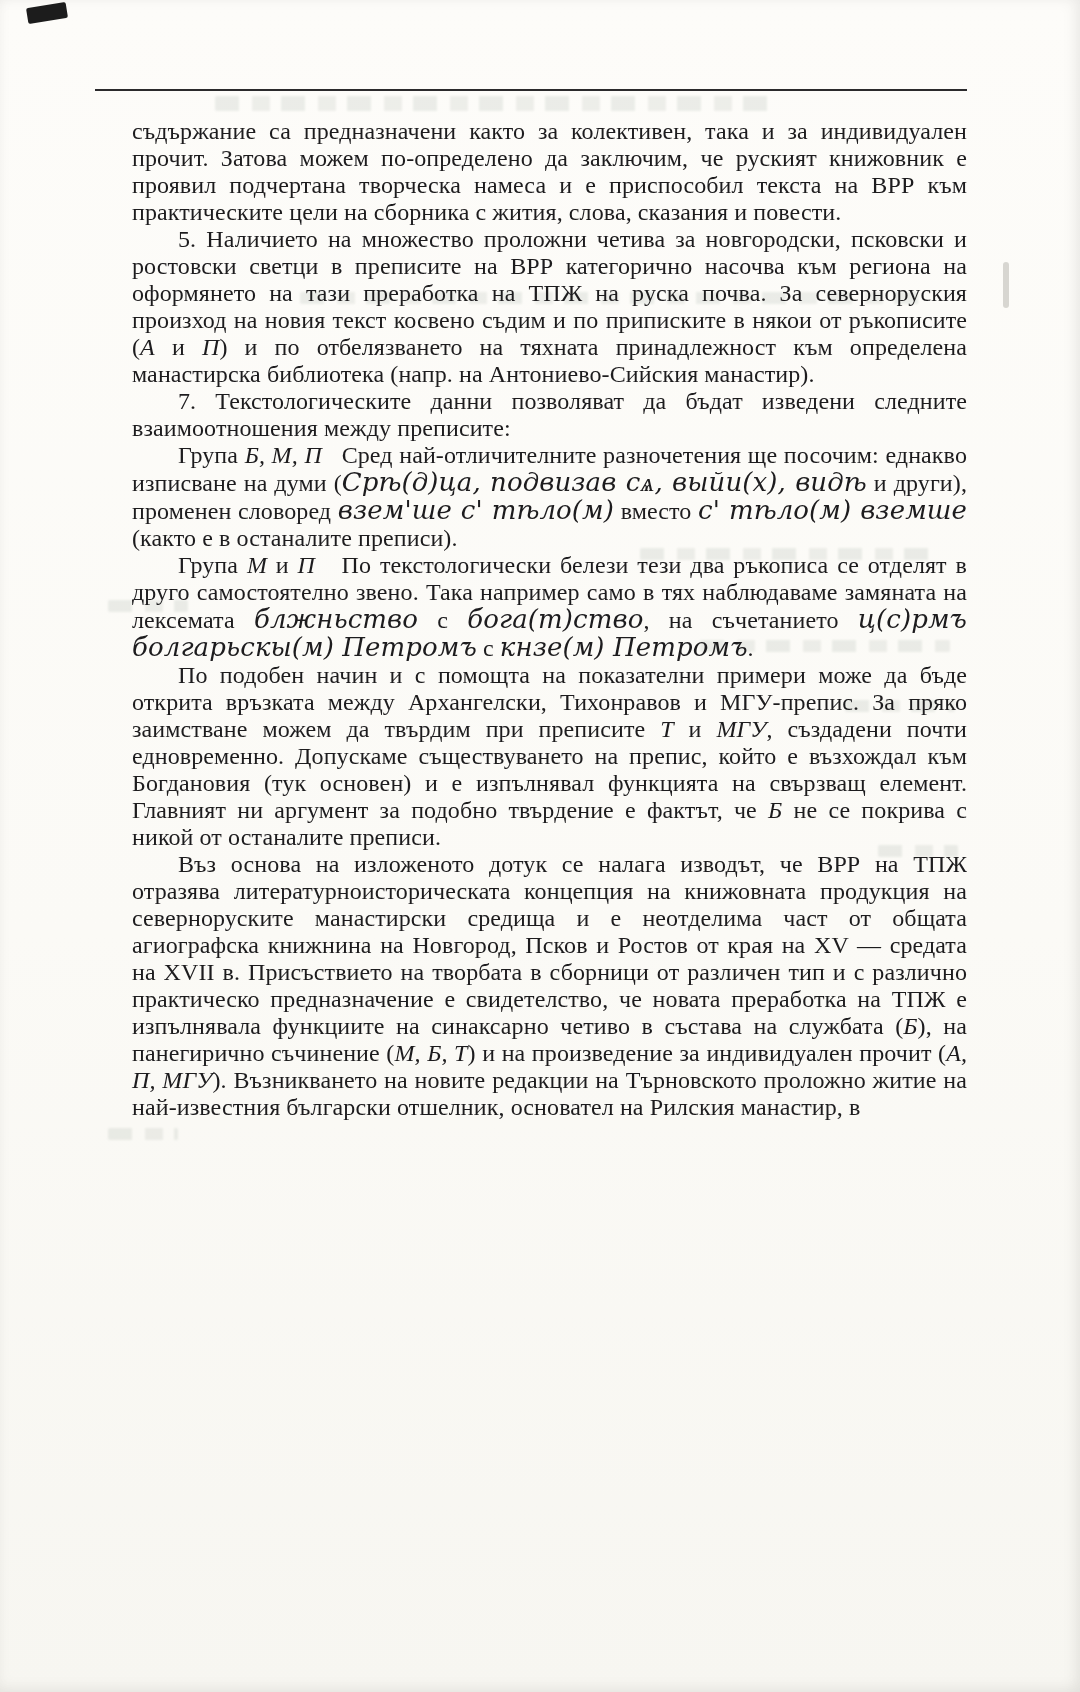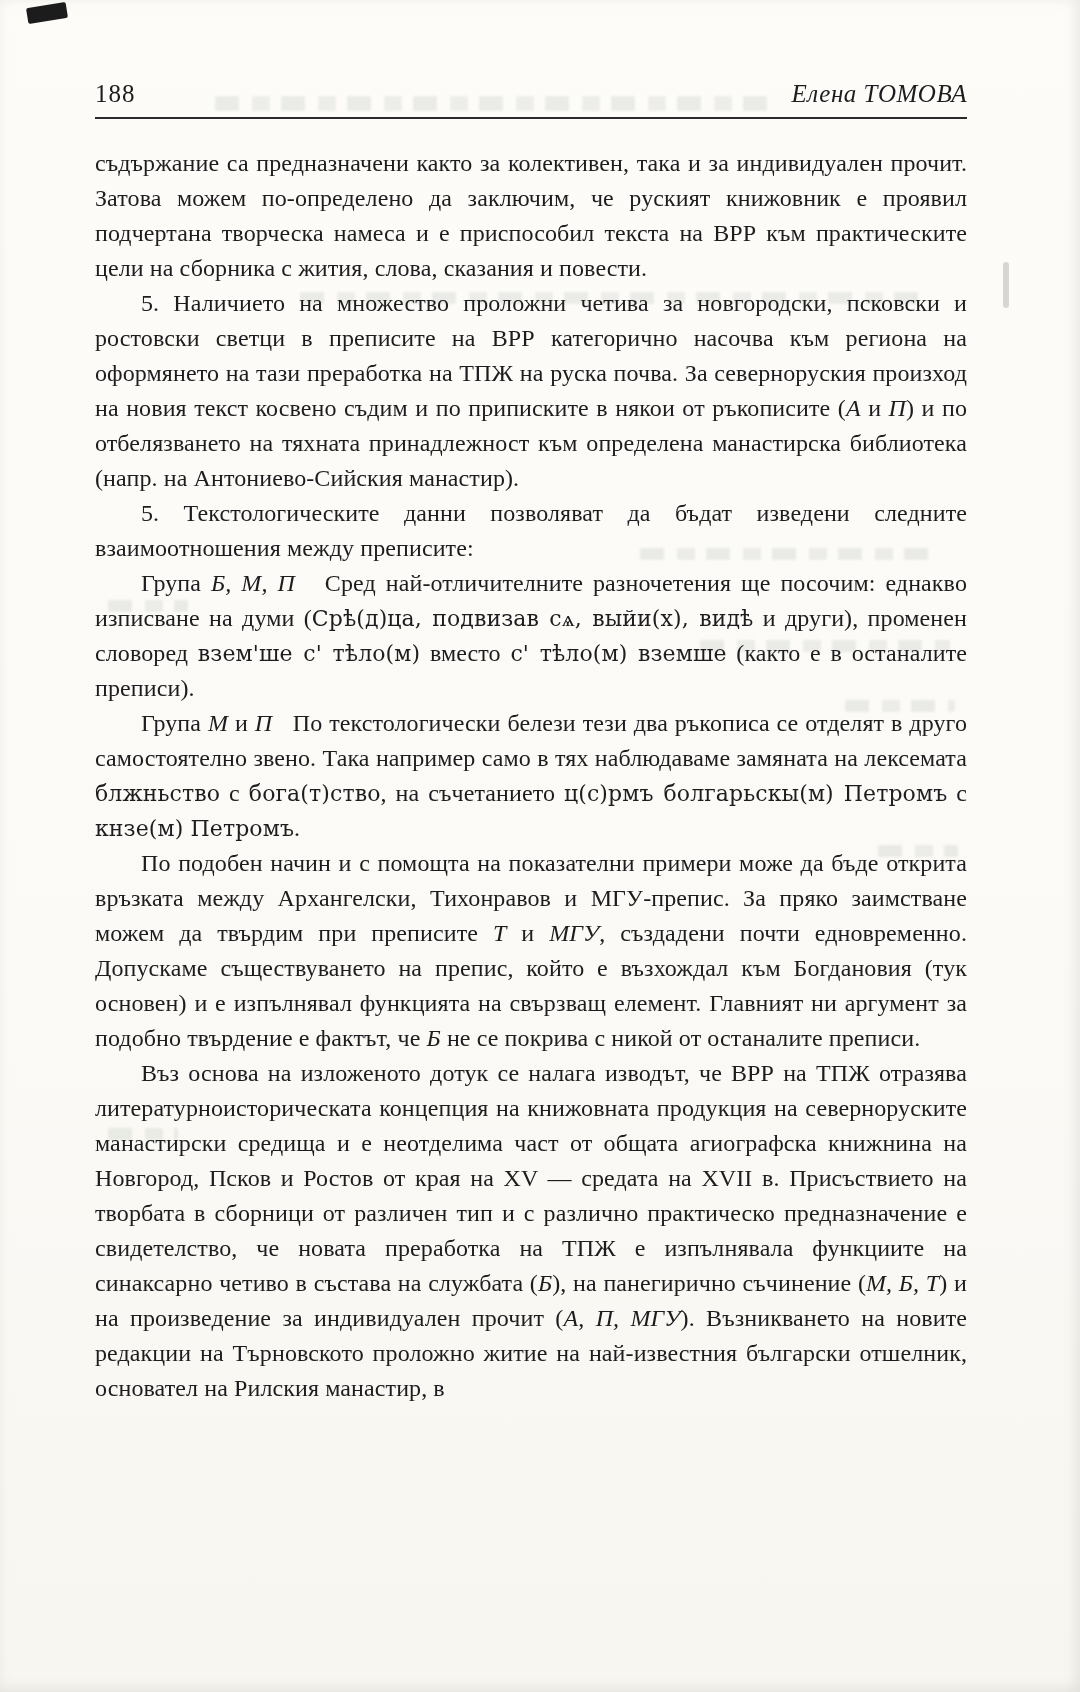--- a/index.html
+++ b/index.html
@@ -44,61 +44,58 @@
   .header-row {
     display: flex; justify-content: space-between; align-items: baseline;
     font-size: 25px;
   }
   .page-number { letter-spacing: 1px; }
   .running-head { font-style: italic; letter-spacing: .5px; }
   .rule { border-bottom: 2px solid #2b2a2c; margin-top: 9px; }
   .body-text {
     margin-top: 27px;
     font-size: 24px;
-    line-height: 35px;
+    line-height: 27px;
     text-align: justify;
     letter-spacing: .1px;
+    margin-left: 37px;
   }
   p.para { margin: 0; padding: 0; }
   p.indent { text-indent: 46px; }
   .i  { font-style: italic; }
   .u  { text-underline-offset: 3px; }
   .ui { font-style: italic; text-underline-offset: 3px; }
-  .cs { font-family: "DejaVu Serif", serif; font-size: 22px; }
+  .cs { font-family: "DejaVu Serif", serif; font-size: 26px; font-style: italic; }
 </style>
 </head>
 <body>
 
 <div class="scan-page">
 
   <div class="corner-mark"></div>
   <div class="edge-sliver"></div>
 
   <div class="bleed" style="left:215px; top:96px;  width:555px; height:15px;"></div>
   <div class="bleed" style="left:300px; top:292px; width:620px; height:12px;"></div>
   <div class="bleed" style="left:640px; top:548px; width:300px; height:12px;"></div>
   <div class="bleed" style="left:108px; top:600px; width:80px;  height:12px;"></div>
   <div class="bleed" style="left:700px; top:640px; width:250px; height:12px;"></div>
   <div class="bleed" style="left:845px; top:700px; width:110px; height:12px;"></div>
   <div class="bleed" style="left:878px; top:845px; width:80px;  height:12px;"></div>
   <div class="bleed" style="left:108px; top:1128px; width:70px; height:12px;"></div>
 
   <div class="content">
 
-    <div class="header-row">
-      <span class="page-number">188</span>
-      <span class="running-head">Елена ТОМОВА</span>
-    </div>
 
     <div class="rule"></div>
 
     <div class="body-text">
         <p class="para"><span>съдържание са предназначени както за колективен, така и за индивидуален прочит. Затова можем по-определено да заключим, че руският книжовник е проявил подчертана творческа намеса и е приспособил текста на ВРР към практическите цели на сборника с жития, слова, сказания и повести.</span></p>
         <p class="para indent"><span>5. Наличието на множество проложни четива за новгородски, псковски и ростовски светци в преписите на ВРР категорично насочва към региона на оформянето на тази преработка на ТПЖ на руска почва. За северноруския произход на новия текст косвено съдим и по приписките в някои от ръкописите (</span><span class="i">А</span><span> и </span><span class="i">П</span><span>) и по отбелязването на тяхната принадлежност към определена манастирска библиотека (напр. на Антониево-Сийския манастир).</span></p>
-        <p class="para indent"><span>5. Текстологическите данни позволяват да бъдат изведени следните взаимоотношения между преписите:</span></p>
+        <p class="para indent"><span>7. Текстологическите данни позволяват да бъдат изведени следните взаимоотношения между преписите:</span></p>
         <p class="para indent"><span class="u">Група </span><span class="ui">Б, М, П</span><span>&nbsp;&nbsp; Сред най-отличителните разночетения ще посочим: еднакво изписване на думи (</span><span class="cs">Срѣ(д)ца, подвизав сѧ, выйи(х), видѣ</span><span> и други), променен словоред </span><span class="cs">взем'ше с' тѣло(м)</span><span> вместо </span><span class="cs">с' тѣло(м) вземше</span><span> (както е в останалите преписи).</span></p>
         <p class="para indent"><span class="u">Група </span><span class="ui">М</span><span class="u"> и </span><span class="ui">П</span><span>&nbsp;&nbsp; По текстологически белези тези два ръкописа се отделят в друго самостоятелно звено. Така например само в тях наблюдаваме замяната на лексемата </span><span class="cs">блжньство</span><span> с </span><span class="cs">бога(т)ство</span><span>, на съчетанието </span><span class="cs">ц(с)рмъ болгарьскы(м) Петромъ</span><span> с </span><span class="cs">кнзе(м) Петромъ</span><span>.</span></p>
         <p class="para indent"><span>По подобен начин и с помощта на показателни примери може да бъде открита връзката между Архангелски, Тихонравов и МГУ-препис. За пряко заимстване можем да твърдим при преписите </span><span class="i">Т</span><span> и </span><span class="i">МГУ</span><span>, създадени почти едновременно. Допускаме съществуването на препис, който е възхождал към Богдановия (тук основен) и е изпълнявал функцията на свързващ елемент. Главният ни аргумент за подобно твърдение е фактът, че </span><span class="i">Б</span><span> не се покрива с никой от останалите преписи.</span></p>
         <p class="para indent"><span>Въз основа на изложеното дотук се налага изводът, че ВРР на ТПЖ отразява литературноисторическата концепция на книжовната продукция на северноруските манастирски средища и е неотделима част от общата агиографска книжнина на Новгород, Псков и Ростов от края на XV — средата на XVII в. Присъствието на творбата в сборници от различен тип и с различно практическо предназначение е свидетелство, че новата преработка на ТПЖ е изпълнявала функциите на синаксарно четиво в състава на службата (</span><span class="i">Б</span><span>), на панегирично съчинение (</span><span class="i">М, Б, Т</span><span>) и на произведение за индивидуален прочит (</span><span class="i">А, П, МГУ</span><span>). Възникването на новите редакции на Търновското проложно житие на най-известния български отшелник, основател на Рилския манастир, в</span></p>
       </div>
 
   </div>
 </div>
 
 </body></html>

